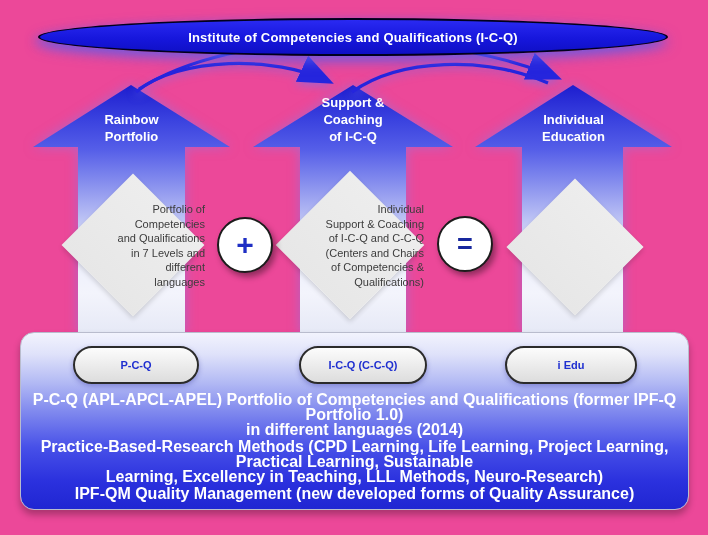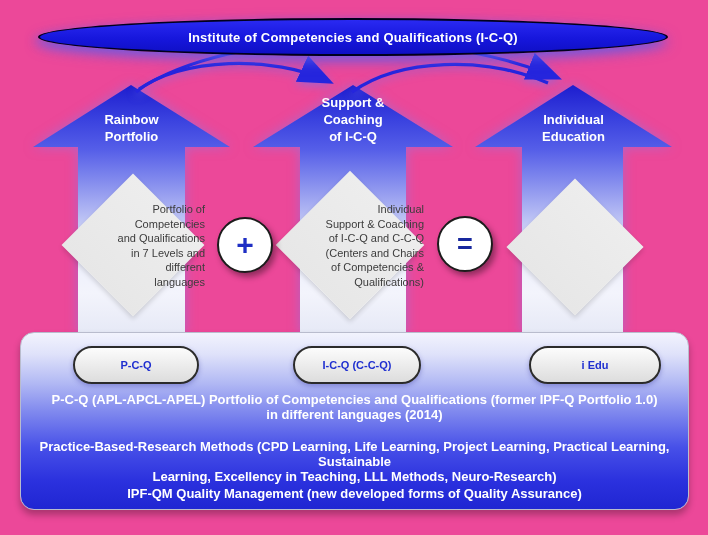--- a/index.html
+++ b/index.html
@@ -84,25 +84,25 @@
   }
   .pill{
     position:absolute;top:13px;height:38px;border-radius:19px;
     background:linear-gradient(180deg,#fcfcfc 0%,#e9e9e9 60%,#dddddd 100%);
     border:2px solid #2b2b2b;box-sizing:border-box;
     display:flex;align-items:center;justify-content:center;
     color:#1f2fd0;font-size:11px;font-weight:bold;
     box-shadow:0 2px 5px rgba(40,40,150,.35);
   }
   .pill-1{left:52px;width:126px;}
-  .pill-2{left:272px;width:128px;}
-  .pill-3{left:508px;width:132px;text-align:center;}
+  .pill-2{left:278px;width:128px;}
+  .pill-3{left:484px;width:132px;text-align:center;}
   .footer-block{
     position:absolute;left:0;right:0;text-align:center;
-    color:#ffffff;font-size:13px;font-weight:bold;line-height:15px;
+    color:#ffffff;font-size:16px;font-weight:bold;line-height:15px;
     white-space:pre-line;
   }
   .fb-1{top:59px;}
   .fb-2{top:106px;}
   .fb-3{top:153px;}
 </style>
 </head>
 <body>
 
 <div class="canvas">

